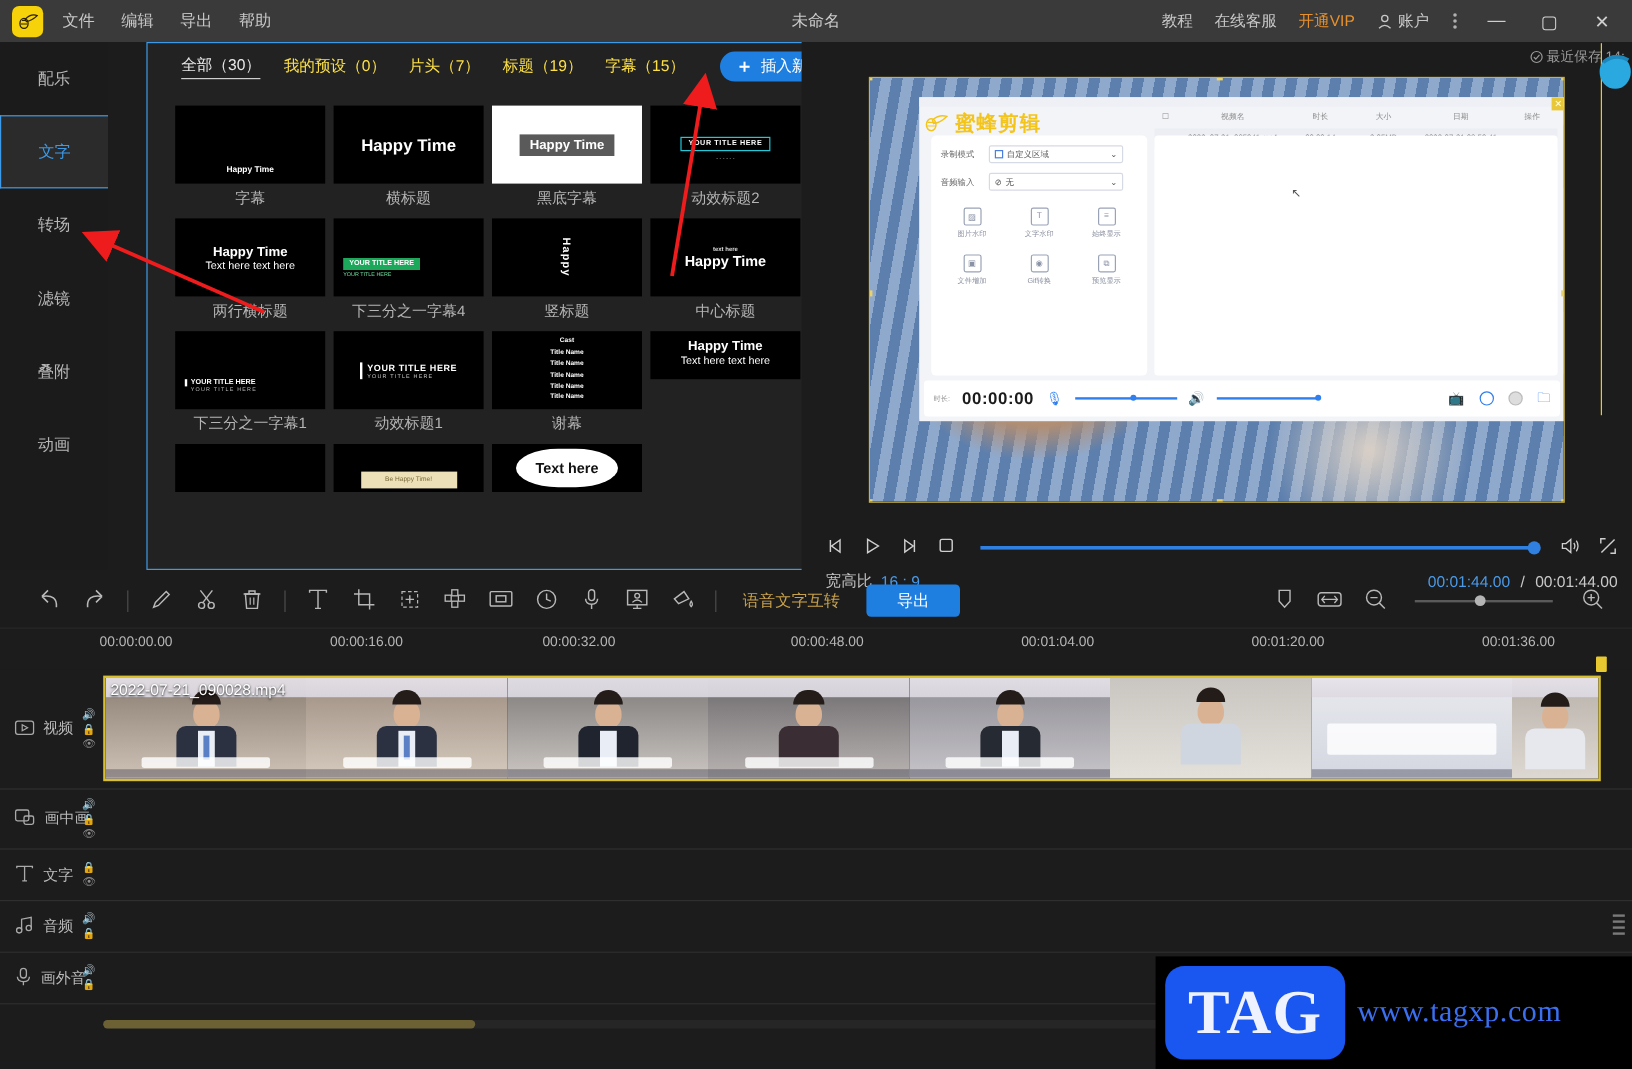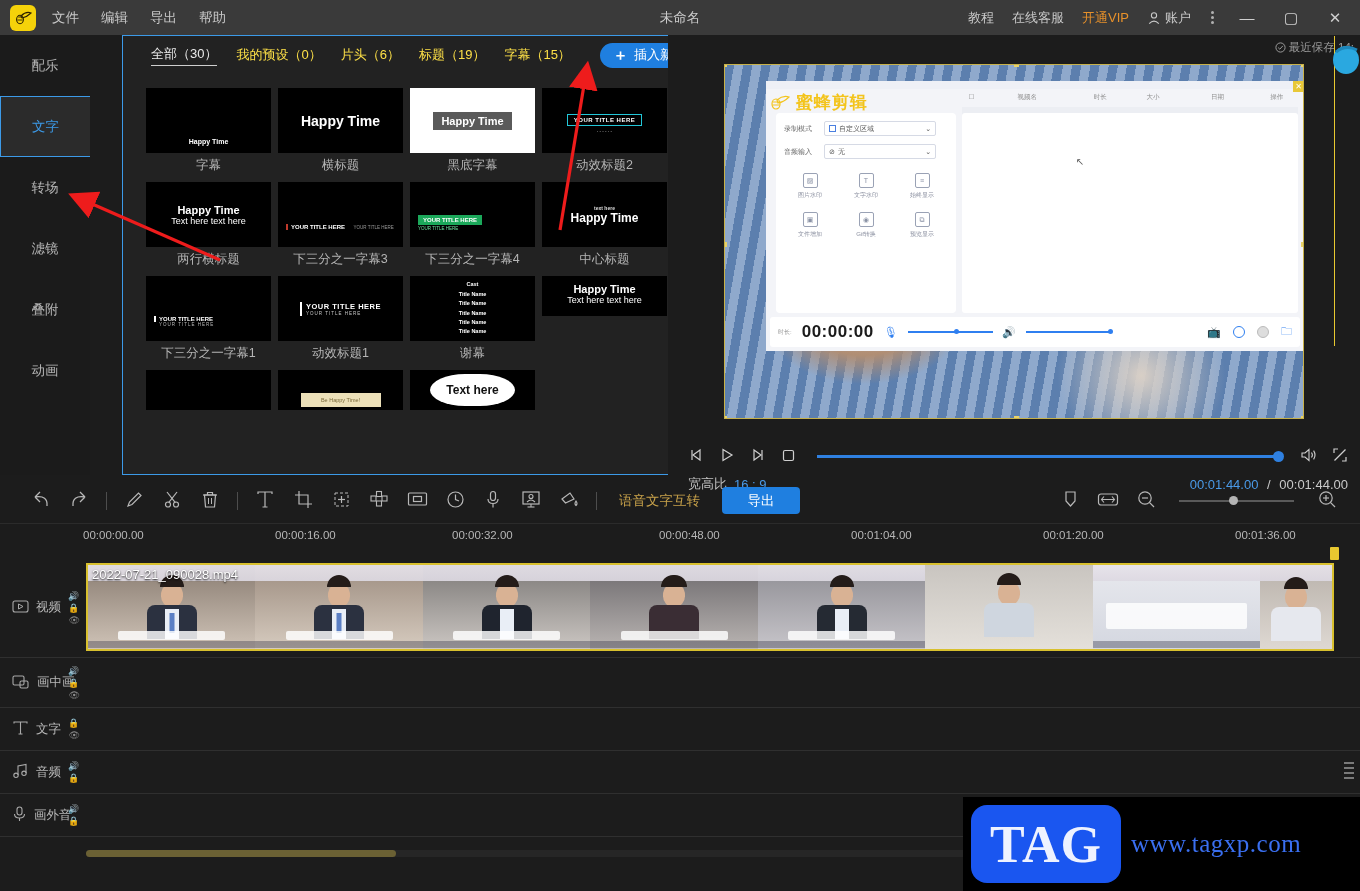--- a/index.html
+++ b/index.html
@@ -171,21 +171,21 @@
     position: absolute; left: 196px; top: 26px; right: 6px; height: 17px;
     display: flex; align-items: center; font-size: 6.5px; color: #4a4a4a;
     background: #eceef3;
   }
   .ncol { text-align: center; }
   .nested-bottom {
     position: absolute; left: 4px; right: 4px; bottom: 4px; height: 30px;
     background: #fff; border-radius: 3px; display: flex; align-items: center; padding: 0 8px; gap: 10px;
   }
   .nb-timelab { font-size: 6px; color: #999; }
-  .nb-time { font-size: 17px; font-weight: bold; color: #1b1b1b; letter-spacing: 0.5px; }
+  .nb-time { font-size: 14px; font-weight: bold; color: #1b1b1b; letter-spacing: 0.5px; }
   .nb-slider { width: 85px; height: 2px; background: #2f7ff0; position: relative; }
   .nb-slider i { position: absolute; top: -2px; width: 5px; height: 5px; border-radius: 50%; background: #2f7ff0; }
   .nb-ico { color: #2f7ff0; font-size: 11px; }
   .nb-right { margin-left: auto; display: flex; align-items: center; gap: 12px; }
   .nb-circle { width: 12px; height: 12px; border-radius: 50%; border: 1.5px solid #2f7ff0; }
   .nb-circle.grey { border-color: #bbb; background: #ddd; }
   .nested-close {
     position: absolute; right: 0; top: 0; width: 11px; height: 11px; background: #e8c838;
     color: #fff; font-size: 8px; display: flex; align-items: center; justify-content: center;
   }
@@ -359,21 +359,21 @@
       </div>
     <div class="side-item">
         <span>动画</span>
       </div>
   </div>
 
   <div class="panel">
     <div class="panel-tabs">
       <span class="ptab active">全部（30）</span>
       <span class="ptab">我的预设（0）</span>
-      <span class="ptab">片头（6）</span>
+      <span class="ptab">片头（7）</span>
       <span class="ptab">标题（19）</span>
       <span class="ptab">字幕（15）</span>
       <span class="insert-btn">
         <em class="plus" style="font-style:normal">＋</em>
         <em style="font-style:normal">插入新字幕</em>
       </span>
     </div>
 
     <div class="grid">
       <div class="grid-inner">
@@ -410,35 +410,32 @@
           <div class="thumb">
             <div class="two-line">
               <div class="l1">Happy Time</div>
               <div class="l2">Text here text here</div>
             </div>
           </div>
           <div class="cap">两行横标题</div>
         </div>
         <div class="cell">
           <div class="thumb">
-            <div class="pos-bl" style="bottom:14px">
-              <span class="t-bar-red bar-left" style="border-color:#c0392b">YOUR TITLE HERE</span>
-              <span style="font-size:4.5px;color:#999;margin-left:4px">YOUR TITLE HERE</span>
-            </div>
-          </div>
-          <div class="cap">下三分之一字幕3</div>
-        </div>
-        <div class="cell">
-          <div class="thumb">
             <div class="pos-bl" style="bottom:16px">
               <div class="t-bar-green">YOUR TITLE HERE</div>
               <div style="font-size:4.5px;color:#6ee0a0;margin-top:1px">YOUR TITLE HERE</div>
             </div>
           </div>
           <div class="cap">下三分之一字幕4</div>
+        </div>
+        <div class="cell">
+          <div class="thumb">
+            <span class="t-vert">Happy</span>
+          </div>
+          <div class="cap">竖标题</div>
         </div>
 
         <div class="cell">
           <div class="thumb">
             <div class="two-line">
               <div style="font-size:5px;color:#ddd;font-weight:bold">text here</div>
               <div class="l1" style="font-size:12px">Happy Time</div>
             </div>
           </div>
           <div class="cap">中心标题</div>

